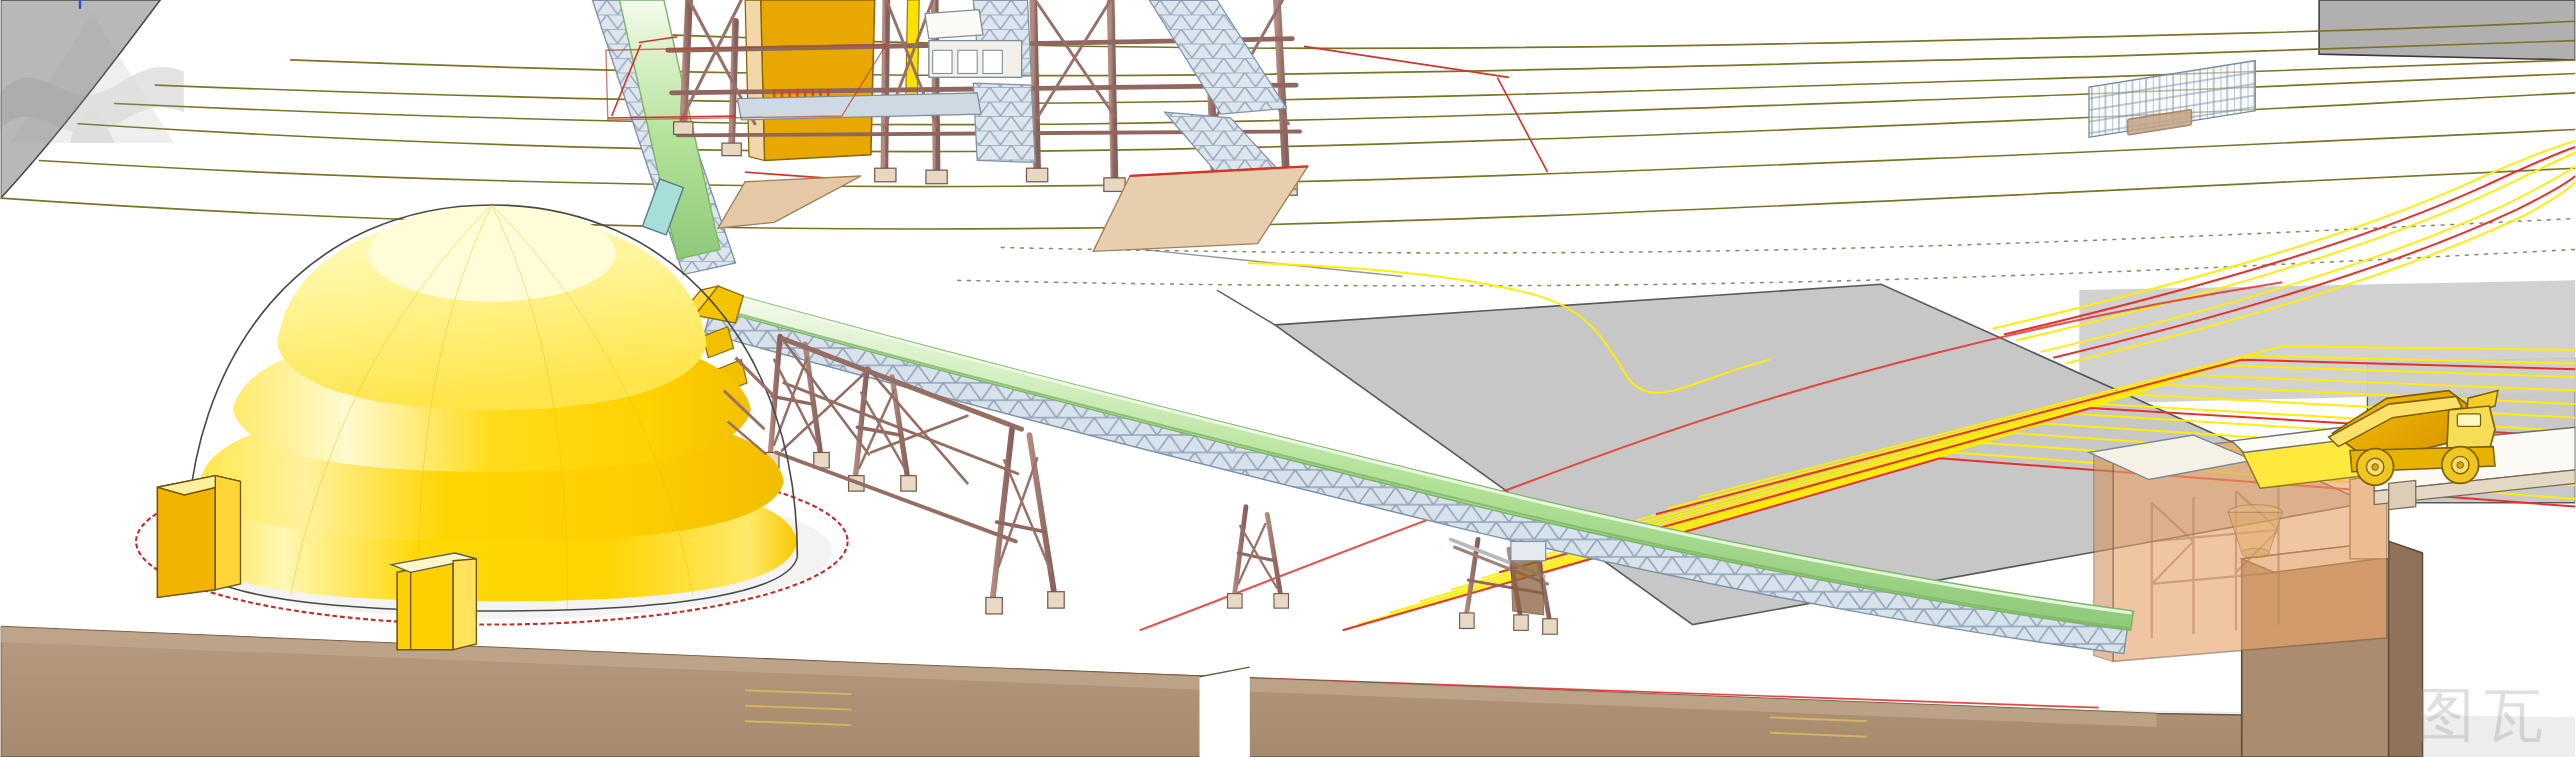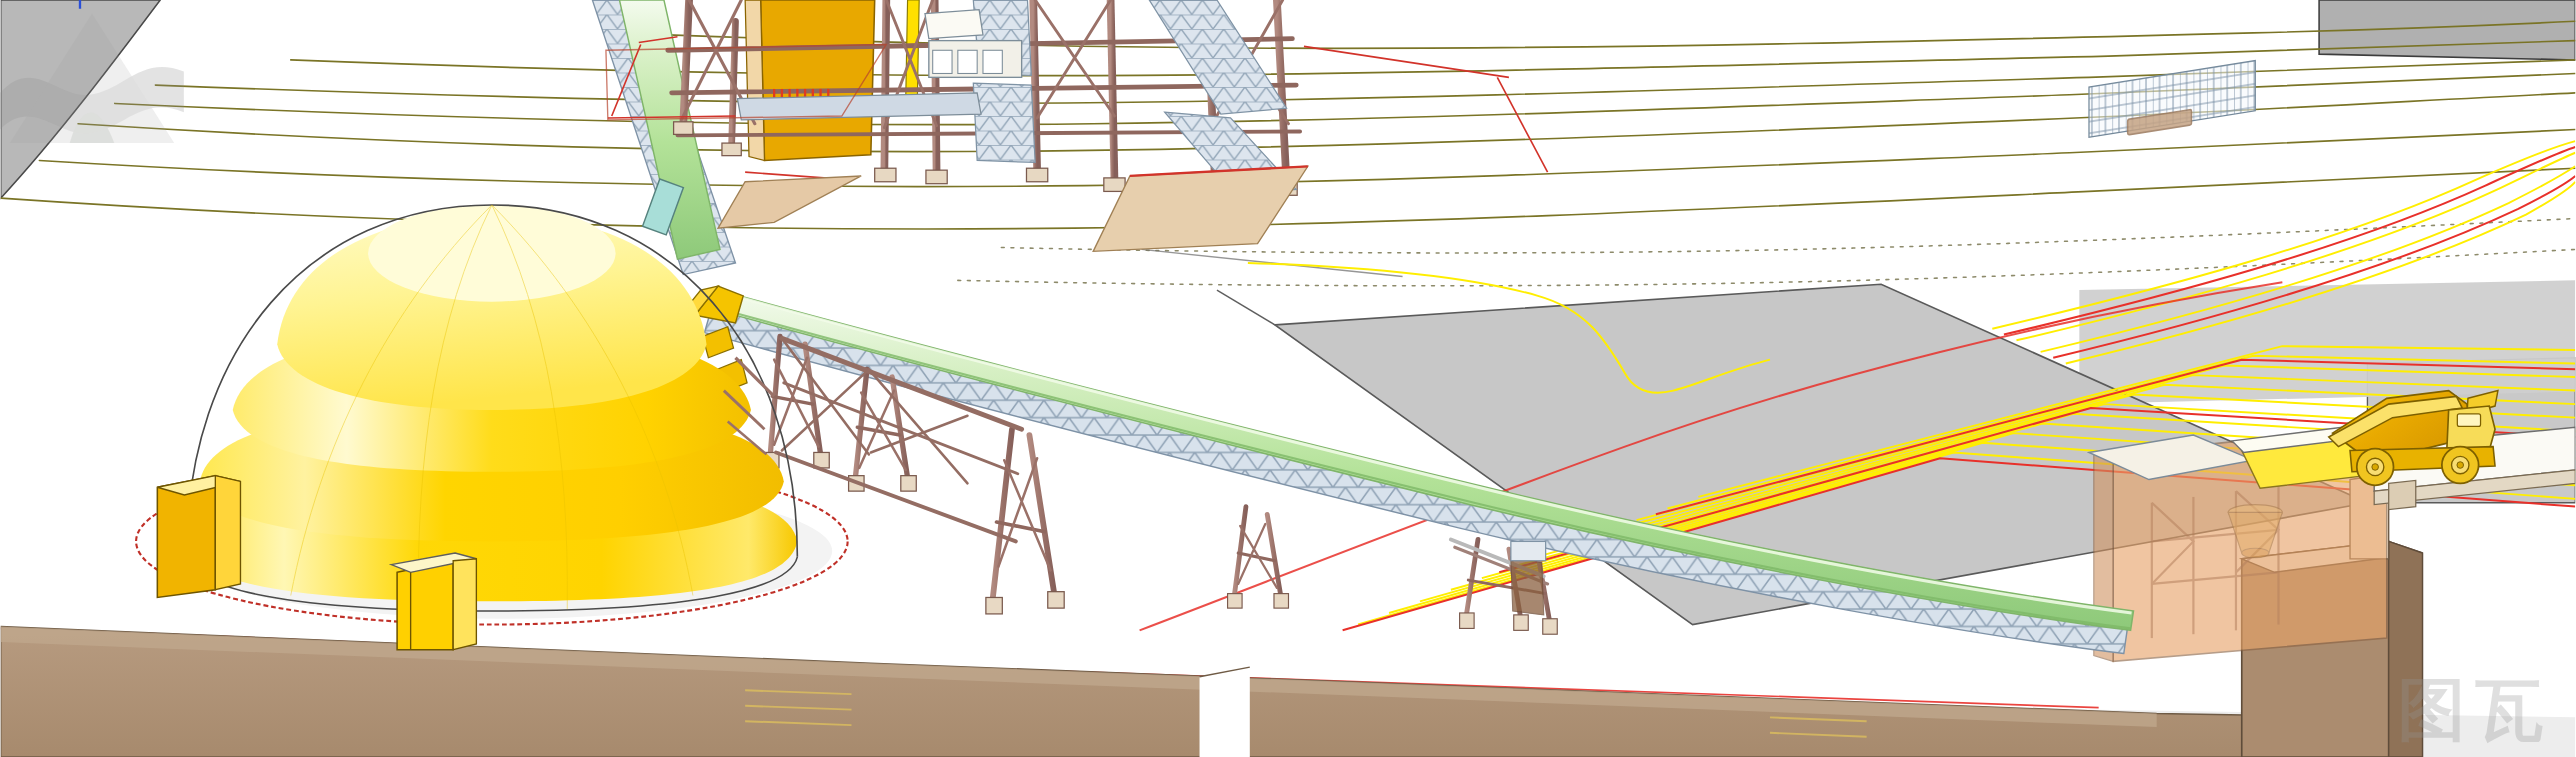--- a/index.html
+++ b/index.html
@@ -3,21 +3,21 @@
 <meta charset="utf-8">
 <title>3D Site Model Viewport</title>
 <style>
   html,body{margin:0;padding:0;background:#fff;}
   body{font-family:"Liberation Sans",sans-serif;}
   #stage{position:relative;width:2576px;height:757px;overflow:hidden;background:#ffffff;}
   #stage svg{position:absolute;left:0;top:0;}
   .wm-text{
     position:absolute;right:23px;bottom:13.5px;
     font-family:"DejaVu Sans",sans-serif;
-    font-size:68px;font-weight:700;letter-spacing:9.7px;
+    font-size:59px;font-weight:400;letter-spacing:9.7px;
     color:rgba(150,150,150,0.30);
     user-select:none;pointer-events:none;line-height:1;padding-left:20px;
   }
   .wm-logo{position:absolute;right:256px;bottom:3.9px;opacity:.30;pointer-events:none;}
 </style>
 </head>
 <body>
 
 <div id="stage">
 

